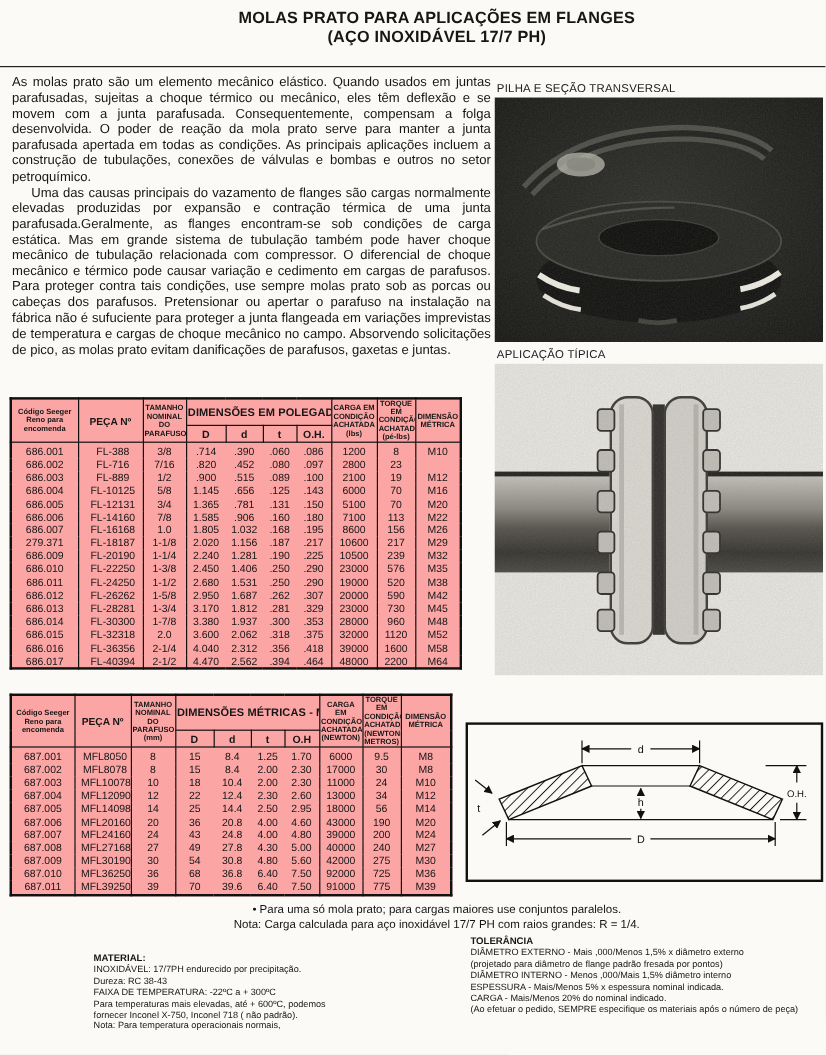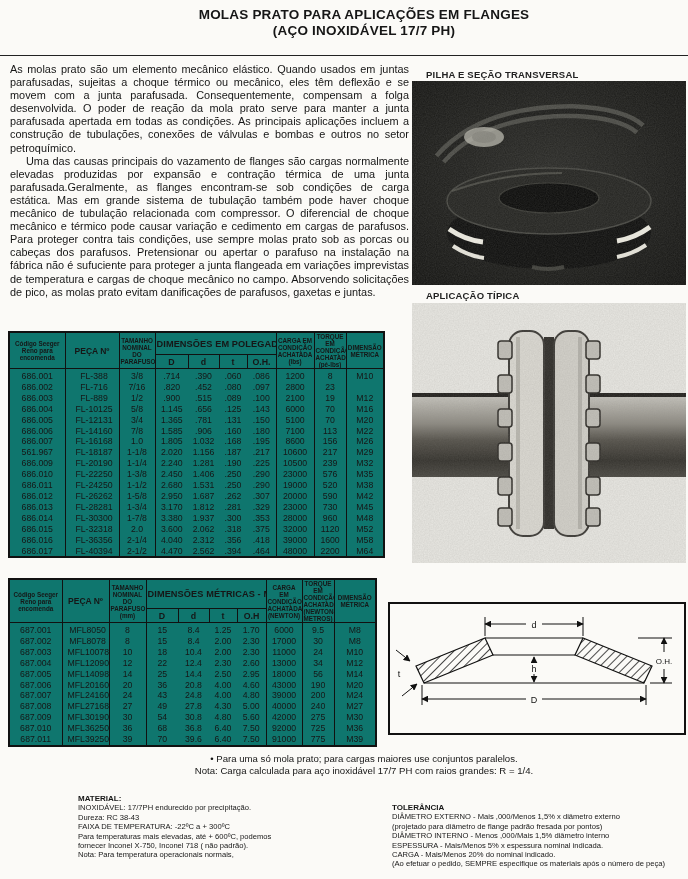--- a/index.html
+++ b/index.html
@@ -10,25 +10,25 @@
     padding-left:40px;
   }
   
   .title{position:absolute;top:7px;left:0;right:0;text-align:center;font-weight:bold;font-size:13.5px;line-height:16px;letter-spacing:.2px;}
   .rule{position:absolute;top:55px;left:0;width:688px;height:1px;background:#222;}
   
   .intro{position:absolute;left:10px;top:63px;width:399px;font-size:10.9px;line-height:13.1px;text-align:justify;}
   .intro p{margin:0;}
   .intro p.indent{text-indent:16px;}
   
-  .photo-label{position:absolute;font-size:9.5px;font-weight:bold;letter-spacing:.2px;color:#222;margin-left:12px;}
+  .photo-label{position:absolute;font-size:9.5px;font-weight:normal;letter-spacing:.2px;color:#222;}
   .photo{position:absolute;overflow:hidden;}
   .photo svg{display:block;}
   
-  table.spec{position:absolute;border-collapse:collapse;table-layout:fixed;background:#0f766e;}
+  table.spec{position:absolute;border-collapse:collapse;table-layout:fixed;background:#fca5a5;}
   table.spec th,table.spec td{padding:0 1px;overflow:hidden;white-space:nowrap;}
   table.spec thead th{border:1px solid #111;font-weight:bold;text-align:center;vertical-align:middle;}
   table.spec{border:2px solid #111;}
   th.h-tiny{font-size:6.3px;line-height:7px;font-weight:normal;}
   th.h-small{font-size:6.3px;line-height:7px;}
   th.h-peca{font-size:8.5px;}
   th.h-group{font-size:9.2px;letter-spacing:.1px;}
   th.h-sub{font-size:8.8px;font-weight:bold;height:13px;}
   table.spec tbody td{font-size:8.7px;line-height:10.9px;text-align:center;}
   table.spec tbody td:nth-child(2){text-align:center;padding-left:5px;}
@@ -41,21 +41,21 @@
   table.spec tbody tr:first-child td{padding-top:2px;margin-top:47px;}
   #table1{left:8px;top:331px;width:377px;}
   #table2{left:8px;top:578px;width:367px;}
   
   .diagram{position:absolute;left:388px;top:602px;width:294px;height:129px;border:2px solid #111;background:#fbfaf7;}
   
   .notes{position:absolute;left:0;right:0;top:753px;text-align:center;font-size:9.6px;line-height:12px;}
   
   .material{position:absolute;left:78px;top:794px;width:300px;font-size:7.6px;line-height:9.4px;}
   .material .head{font-weight:bold;font-size:8px;}
-  .tolerancia{position:absolute;left:392px;top:803px;width:294px;font-size:7.6px;line-height:9.4px;}
+  .tolerancia{position:absolute;left:392px;top:780px;width:294px;font-size:7.6px;line-height:9.4px;}
   .tolerancia .head{font-weight:bold;font-size:8px;}
 </style>
 </head>
 <body>
 
 <div id="page">
 
   <div class="title">
     <div>MOLAS PRATO PARA APLICAÇÕES EM FLANGES</div>
     <div>(AÇO INOXIDÁVEL 17/7 PH)</div>
@@ -251,21 +251,21 @@
           <td>1.0</td>
           <td>1.805</td>
           <td>1.032</td>
           <td>.168</td>
           <td>.195</td>
           <td>8600</td>
           <td>156</td>
           <td>M26</td>
         </tr>
         <tr>
-          <td>561.967</td>
+          <td>279.371</td>
           <td>FL-18187</td>
           <td>1-1/8</td>
           <td>2.020</td>
           <td>1.156</td>
           <td>.187</td>
           <td>.217</td>
           <td>10600</td>
           <td>217</td>
           <td>M29</td>
         </tr>

